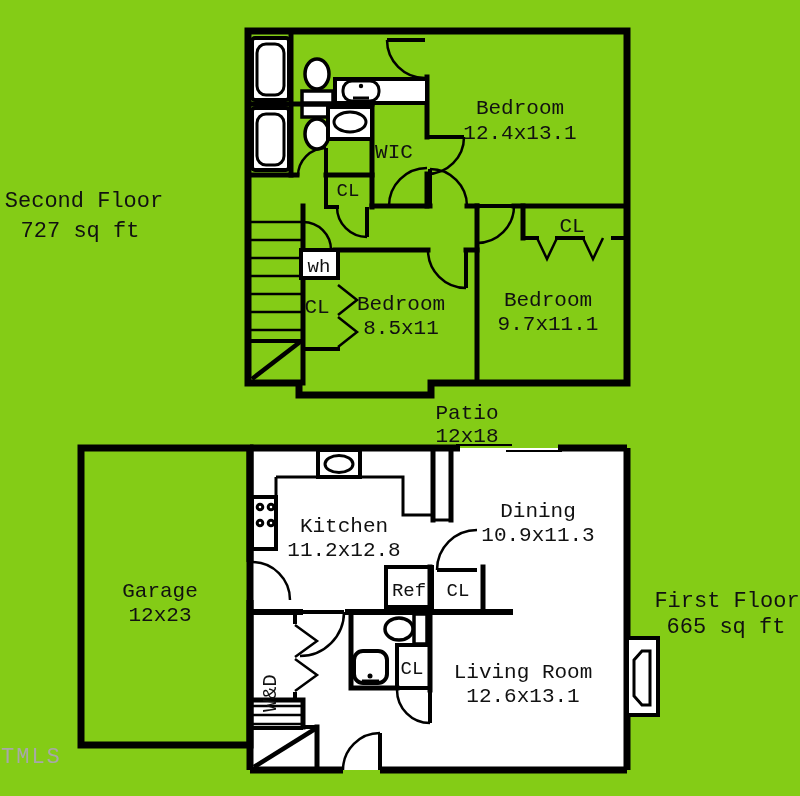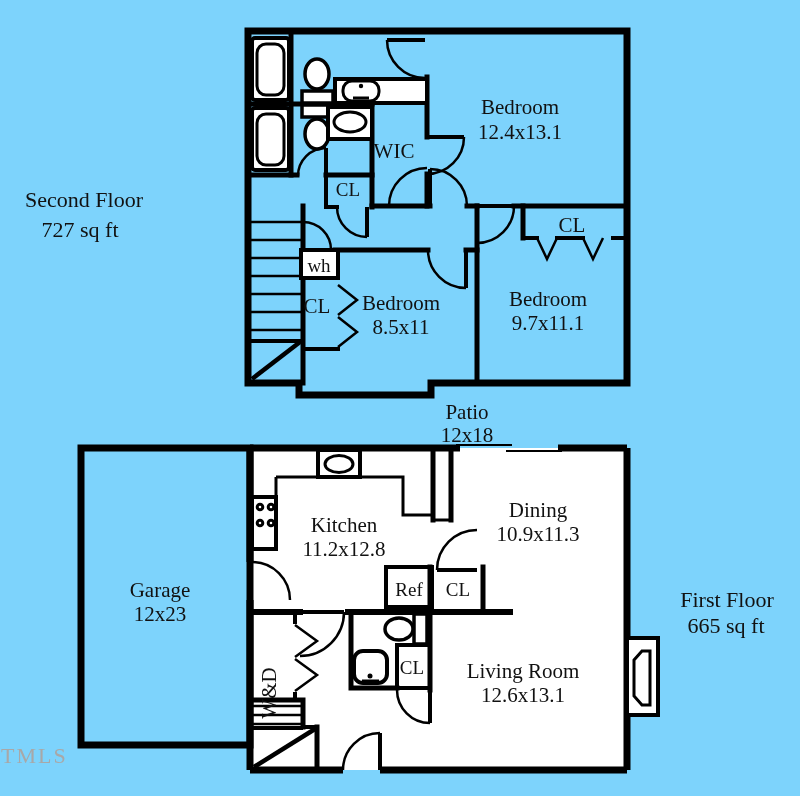--- a/index.html
+++ b/index.html
@@ -1,17 +1,17 @@
 <!DOCTYPE html>
 <html><head>
 <meta charset="utf-8">
 <style>
   html,body{margin:0;padding:0;background:#fff;}
-  #stage{position:relative;width:800px;height:796px;background:#7dd3fc;overflow:hidden;
-         font-family:Liberation Serif, serif;}
+  #stage{position:relative;width:800px;height:796px;background:#84cc16;overflow:hidden;
+         font-family:Liberation Mono, monospace;}
   svg{position:absolute;left:0;top:0;}
   .wall-outer{fill:none;stroke:#000;stroke-width:7;}
   .wall{fill:none;stroke:#000;stroke-width:5;stroke-linecap:square;}
   .wall-thin{fill:none;stroke:#000;stroke-width:4;stroke-linecap:square;}
   .wall-main{fill:none;stroke:#000;stroke-width:6;stroke-linecap:square;}
   .fixture{fill:#fff;stroke:#000;stroke-width:4;}
   .fixture-thin{fill:none;stroke:#000;stroke-width:3;}
   .fixture-med{fill:#fff;stroke:#000;stroke-width:3.5;}
   .counter{fill:none;stroke:#000;stroke-width:3;}
   .arc{fill:none;stroke:#000;stroke-width:2.5;}

